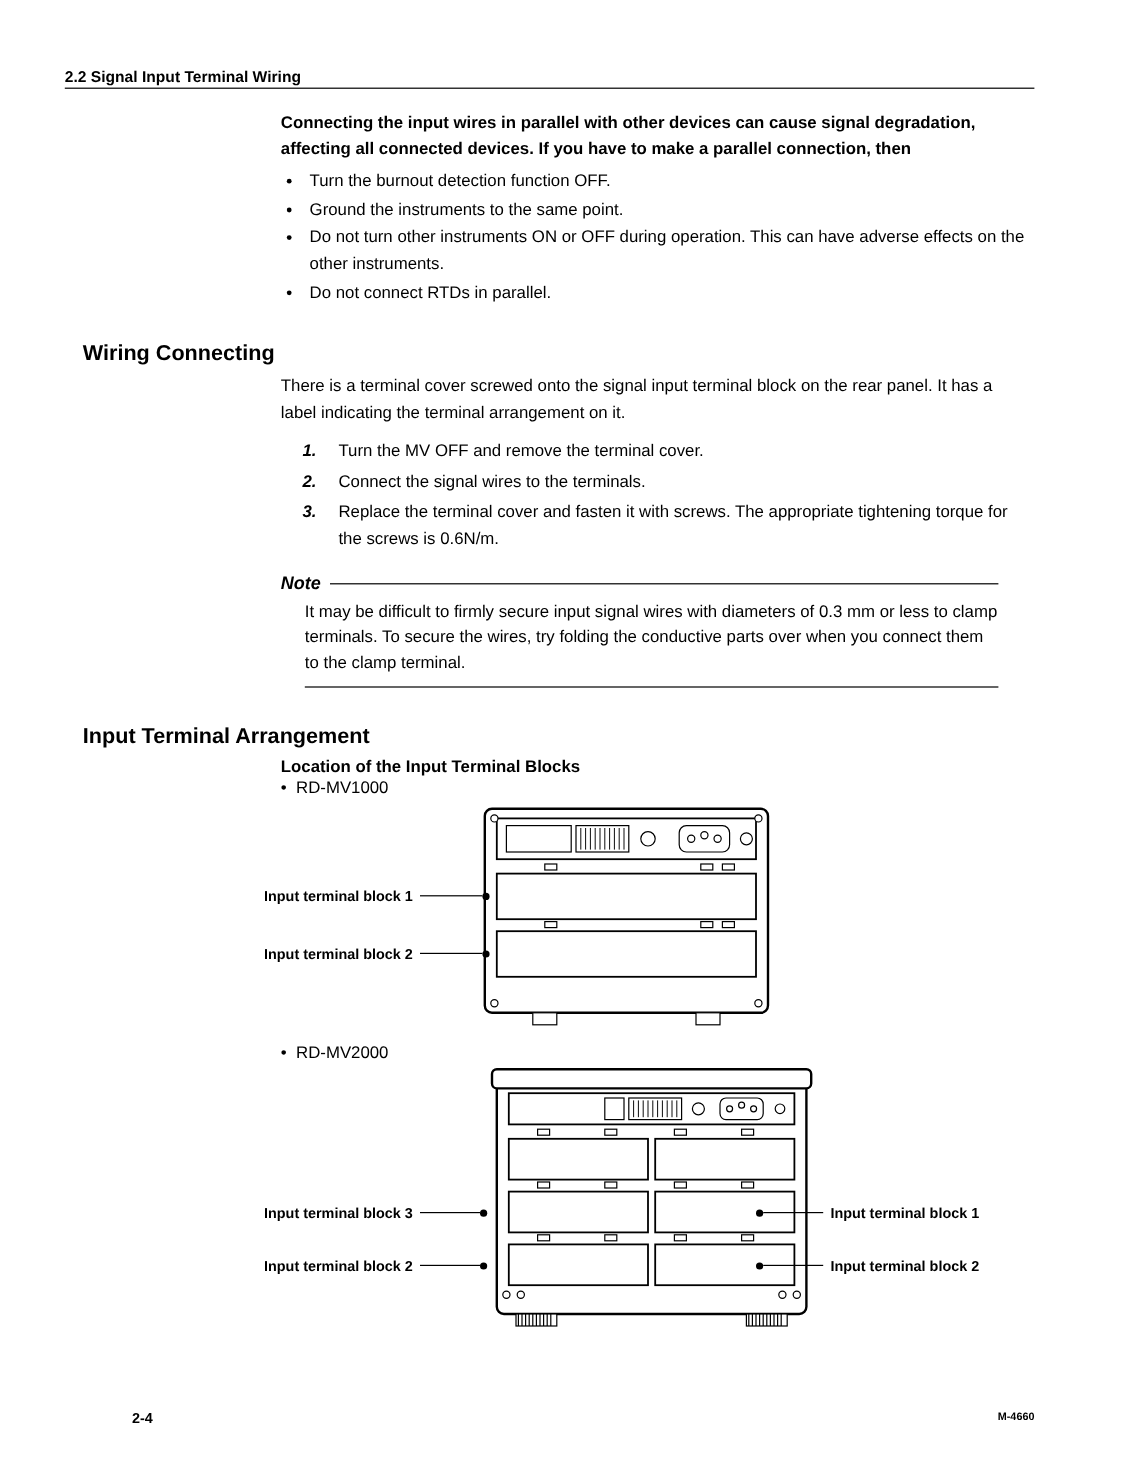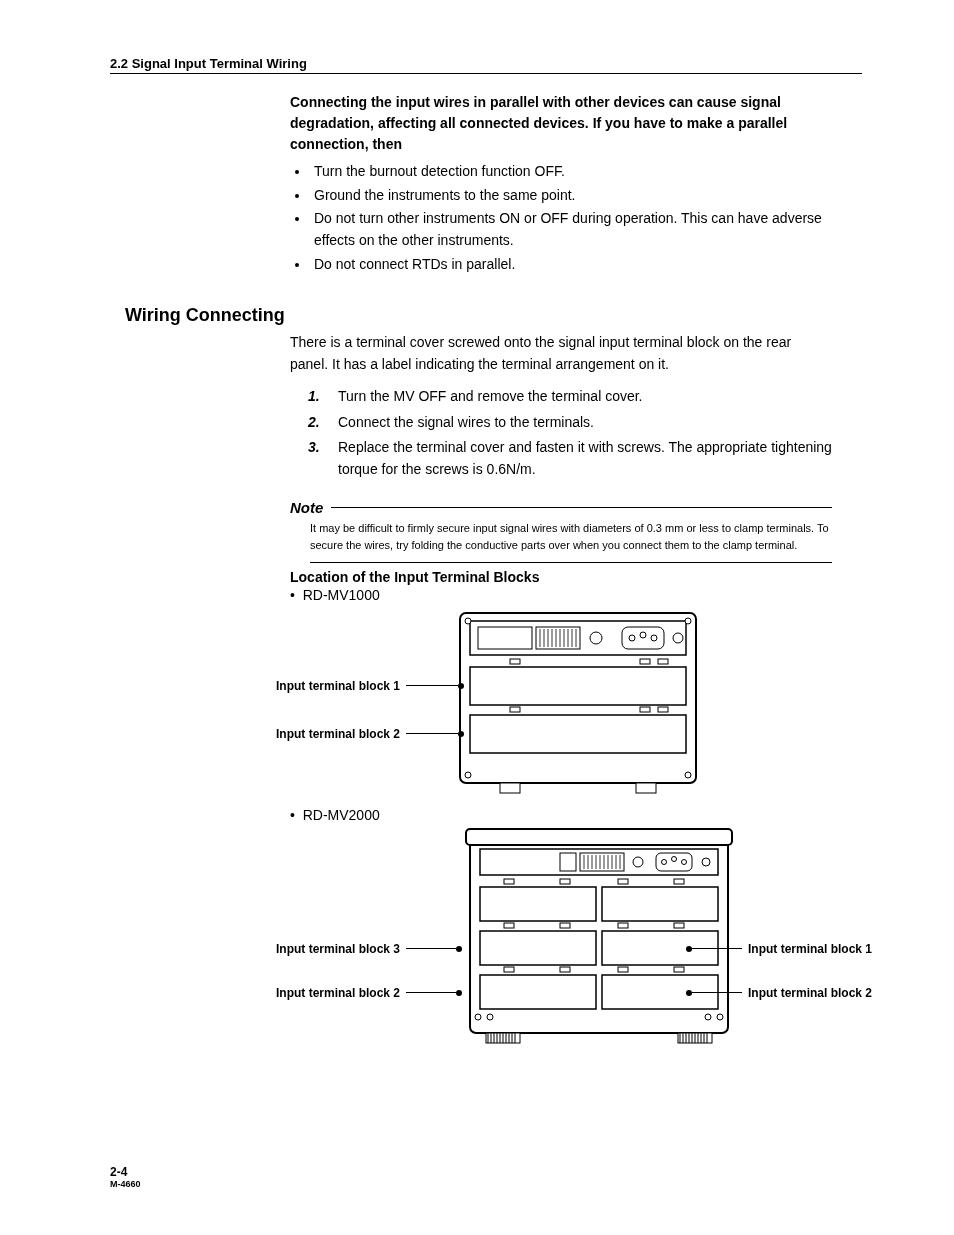--- a/index.html
+++ b/index.html
@@ -5,21 +5,21 @@
   body {
     background: #fff;
     font-family: Arial, Helvetica, sans-serif;
     color: #000;
     margin: 0;
     width: 954px;
     height: 1235px;
     position: relative;
   }
   .page {
-    padding: 56px 92px 40px 110px;
+    padding: 56px 92px 40px 54px;
     box-sizing: border-box;
     width: 100%;
     height: 100%;
     border-radius: 15px;
   }
   .header-line {
     font-size: 13px;
     font-weight: bold;
     border-bottom: 1.5px solid #000;
     padding-bottom: 2px;
@@ -83,21 +83,21 @@
     align-items: center;
   }
   .note-header .noteline {
     flex: 1;
     height: 1px;
     background: #000;
     margin-left: 8px;
     margin-right: 30px;
   }
   .note-body {
-    font-size: 11px;
+    font-size: 14px;
     line-height: 1.55;
     margin: 4px 30px 0 200px;
     padding-bottom: 8px;
     border-bottom: 1px solid #000;
   }
   .sub-heading {
     font-weight: bold;
     font-size: 14px;
     margin: 6px 0 2px 180px;
   }
@@ -139,21 +139,20 @@
   }
   .footer {
     position: absolute;
     bottom: 46px;
     left: 110px;
     right: 92px;
     display: flex;
     justify-content: space-between;
     font-size: 12px;
     font-weight: bold;
-    flex-direction: column;
   }
   .footer .docid { font-size: 9px; }
 </style>
 </head>
 <body>
 
 <div class="page">
   <div class="header-line">2.2  Signal Input Terminal Wiring</div>
 
   <div class="intro-bold">Connecting the input wires in parallel with other devices can cause signal degradation, affecting all connected devices. If you have to make a parallel connection, then</div>
@@ -173,20 +172,21 @@
     <li>Connect the signal wires to the terminals.</li>
     <li>Replace the terminal cover and fasten it with screws. The appropriate tightening torque for the screws is 0.6N/m.</li>
   </ol>
 
   <div class="note-header">
     <span>Note</span>
     <span class="noteline"></span>
   </div>
   <div class="note-body">It may be difficult to firmly secure input signal wires with diameters of 0.3 mm or less to clamp terminals. To secure the wires, try folding the conductive parts over when you connect them to the clamp terminal.</div>
 
+  <h2 class="section">Input Terminal Arrangement</h2>
   <div class="sub-heading">Location of the Input Terminal Blocks</div>
 
   <div class="model-line">•&nbsp;&nbsp;<span>RD-MV1000</span></div>
 
   <div class="diagram-wrap">
     <svg width="360" height="190" viewBox="0 0 360 190">
 
       <rect x="60" y="6" width="236" height="170" rx="6" fill="#fff" stroke="#000" stroke-width="2"></rect>
 
       <rect x="70" y="14" width="216" height="34" fill="#fff" stroke="#000" stroke-width="1.5"></rect>

